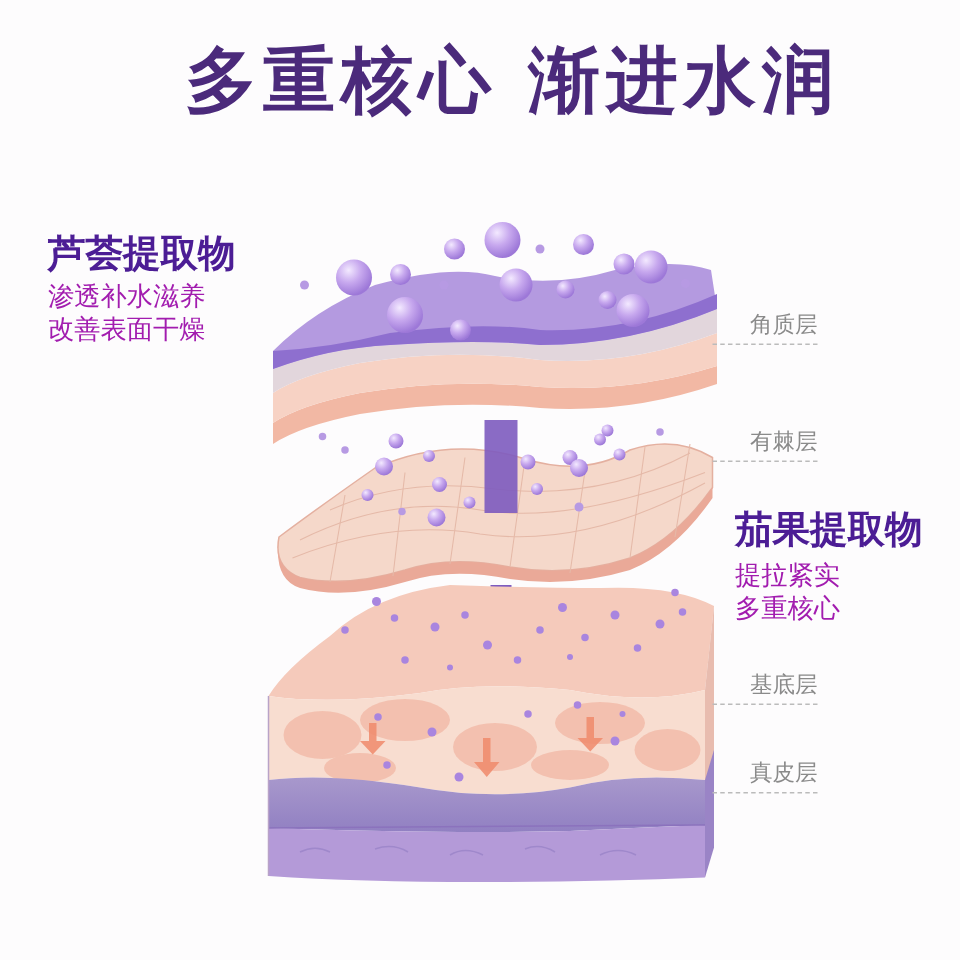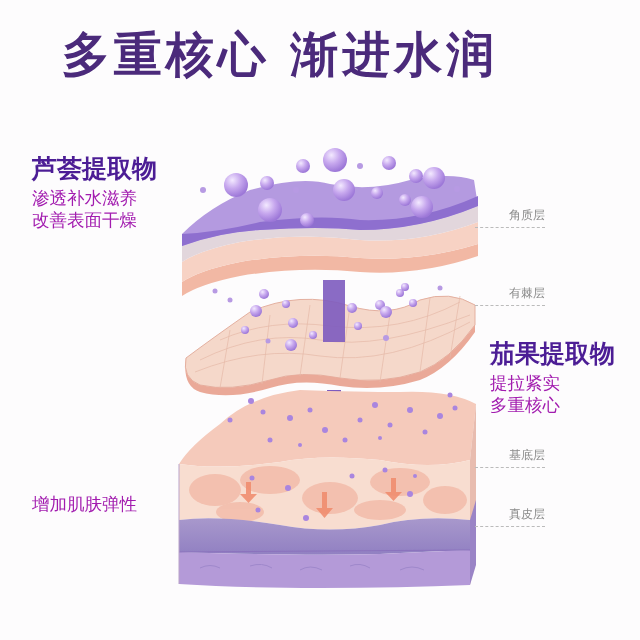--- a/index.html
+++ b/index.html
@@ -4,30 +4,30 @@
   <style>
     html, body { margin: 0; padding: 0; }
     body {
       width: 640px; height: 640px; overflow: hidden;
       background: #fdfcfd;
       font-family: "DejaVu Sans", sans-serif;
       position: relative;
     }
     .title {
       position: absolute; left: 0; top: 30px; width: 560px;
-      text-align: center; font-size: 48px; font-weight: bold;
+      text-align: right; font-size: 48px; font-weight: bold;
       color: #4b2a7b; letter-spacing: 4px; line-height: 1;
     }
     .block { position: absolute; line-height: 1.25; }
     .block .head { font-size: 25px; font-weight: bold; color: #4c1d95; margin-bottom: 4px; text-align: right; }
     .block .sub { font-size: 17.5px; color: #a21caf; }
     .b1 { left: 32px; top: 153px; }
     .b2 { left: 490px; top: 338px; font-family: Liberation Serif, serif; }
     .b3 { left: 32px; top: 494px; }
-    .lbl { position: absolute; font-size: 12px; color: #8a8a8a; text-align: right; width: 70px; }
+    .lbl { position: absolute; font-size: 15px; color: #8a8a8a; text-align: right; width: 70px; }
     .lbl .dash { display: block; height: 0; border-top: 1px dashed #bbb; margin-top: 3px; width: 70px; }
     .l1 { left: 475px; top: 207px; }
     .l2 { left: 475px; top: 274px; margin-top: 11px; }
     .l3 { left: 475px; top: 447px; text-align: right; }
     .l4 { left: 475px; top: 506px; }
     svg.art { position: absolute; left: 0; top: 0; }
   </style>
 </head>
 <body>
 
@@ -187,21 +187,20 @@
   <div class="sub">改善表面干燥</div>
 </div>
 
 <div class="block b2">
   <div class="head">茄果提取物</div>
   <div class="sub">提拉紧实</div>
   <div class="sub">多重核心</div>
 </div>
 
 <div class="block b3">
-  <div class="sub">增加肌肤弹性</div>
 </div>
 
 <div class="lbl l1">
   <span>角质层</span>
   <span class="dash"></span>
 </div>
 <div class="lbl l2">
   <span>有棘层</span>
   <span class="dash"></span>
 </div>

